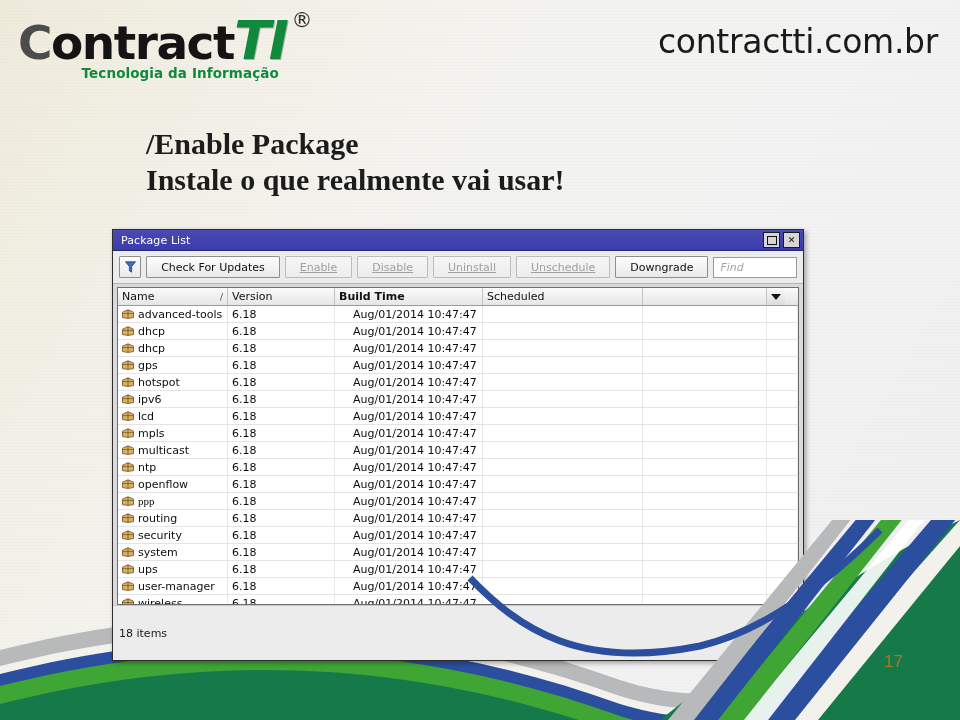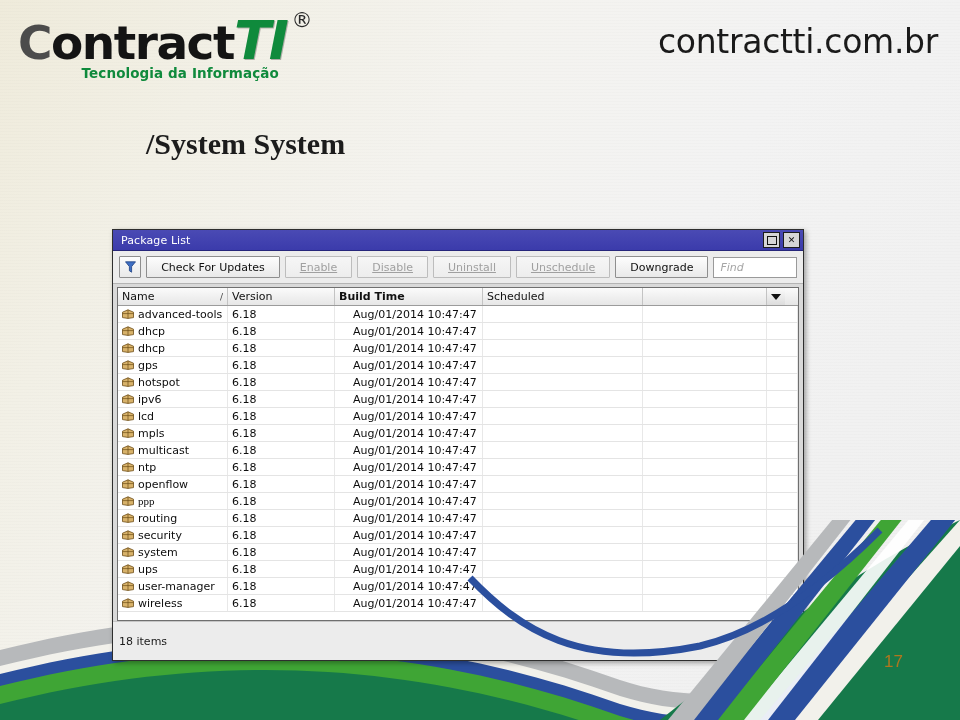--- a/index.html
+++ b/index.html
@@ -141,21 +141,21 @@
     font-size:11px;color:#0d0d0d;box-sizing:border-box;
     padding-left:4px;display:flex;align-items:center;height:100%;
     border-right:1px solid #e8e8e8;overflow:hidden;white-space:nowrap;
   }
   .td.c-name{gap:4px;}
   .td.c-build{padding-left:18px;}
   .pkgicon{width:12px;height:10px;flex:0 0 12px;display:block;}
 
   .statusbar{
     flex:0 0 22px;display:flex;align-items:center;
-    padding:8px 6px;background:#ececec;border-top:1px solid #c6c6c6;
+    padding:16px 6px;background:#ececec;border-top:1px solid #c6c6c6;
     position:relative;
   }
   .statusbar .st{font-size:11px;color:#1a1a1a;}
   .grip{position:absolute;right:3px;bottom:2px;width:14px;height:14px;}
 
   
   .decor{position:absolute;left:0;bottom:0;width:960px;height:200px;z-index:2;}
   .decor-top{z-index:5;}
   .pagenum{
     position:absolute;right:57px;bottom:48px;z-index:6;
@@ -170,21 +170,22 @@
   <div class="logo">
     <div class="logo-main" style="position:relative;display:inline-block;">
       <span class="logo-c">C</span><span class="logo-ontract">ontract</span><span class="logo-ti">TI</span><span class="logo-reg">®</span>
     </div>
     <div class="logo-sub">Tecnologia da Informação</div>
   </div>
 
   <div class="site-url">contractti.com.br</div>
 
   <div class="title-block">
-    <div class="title-line l1">/System System</div>
+    <div class="title-line l1">/Enable Package</div>
+    <div class="title-line l2">Instale o que realmente vai usar!</div>
   </div>
 
   <svg class="decor" viewBox="0 0 960 200" preserveAspectRatio="none">
 
     <path d="M0,130 C230,72 430,92 620,160 C740,200 860,150 960,58 L960,200 L0,200 Z" fill="#b7b9bb"></path>
 
     <path d="M0,146 C230,88 430,108 620,176 C740,214 860,166 960,74 L960,200 L0,200 Z" fill="#f2f1eb"></path>
 
     <path d="M0,154 C230,96 430,116 620,184 C740,222 860,174 960,82 L960,200 L0,200 Z" fill="#2b4f9e"></path>
 

